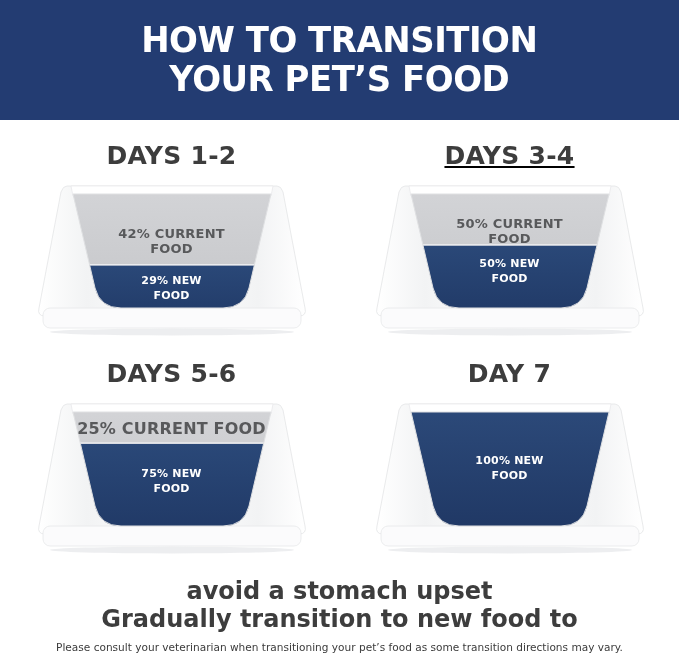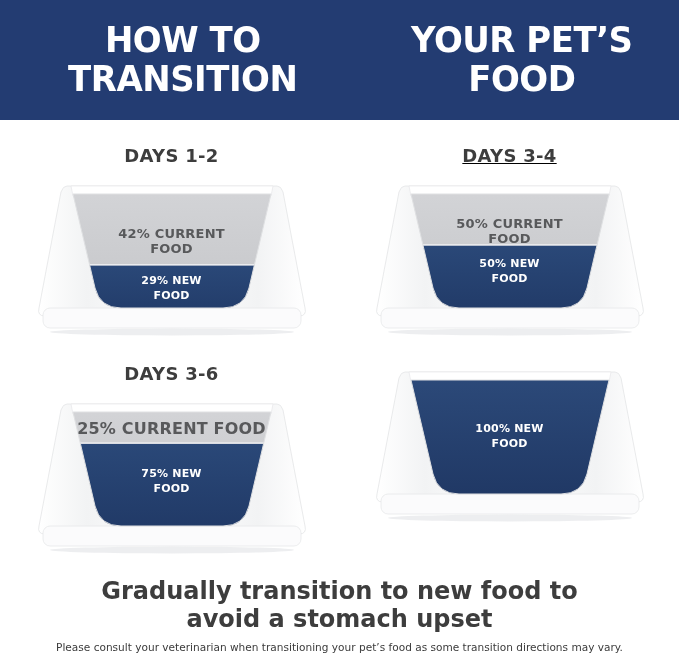--- a/index.html
+++ b/index.html
@@ -9,21 +9,21 @@
     font-family:"Liberation Sans", sans-serif;
     overflow:hidden;
     position:relative;
   }
   .page{width:679px;height:662px;position:relative;background:#fff;}
 
   
   .header{
     width:679px;height:120px;
     background:#233C72;
-    display:flex;flex-direction:row;
+    display:flex;flex-direction:column;
     align-items:center;justify-content:center;
     box-sizing:border-box;
   }
   .header-line{
     color:#ffffff;
     font-weight:bold;
     font-size:35px;
     line-height:39px;
     letter-spacing:-0.5px;
     text-align:center;
@@ -41,21 +41,21 @@
     width:339px;height:222px;
   }
   .cell.c0{left:2px;  top:20px;}
   .cell.c1{left:340px;top:20px;text-decoration:underline;}
   .cell.c2{left:2px;  top:238px;}
   .cell.c3{left:340px;top:238px;}
 
   .cell-title{
     text-align:center;
     color:#3d3d3d;
-    font-size:18px;
+    font-size:25px;
     font-weight:bold;
     letter-spacing:0.3px;
     height:32px;
     line-height:32px;
     font-family:"DejaVu Sans", sans-serif;
   }
 
   
   .bowl-wrap{
     position:relative;
@@ -201,21 +201,21 @@
         <div class="bowl-labels">
           <div class="lbl current" style="top:36px;">50% CURRENT
 FOOD</div>
           <div class="lbl newfood" style="top:76px;">50% NEW
 FOOD</div>
         </div>
       </div>
     </div>
 
     <div class="cell c2">
-      <div class="cell-title">DAYS 3-6</div>
+      <div class="cell-title">DAYS 5-6</div>
       <div class="bowl-wrap">
         <svg class="bowl-svg" viewBox="0 0 270 160">
           <defs>
             <linearGradient id="standG2" x1="0" y1="0" x2="1" y2="0">
               <stop offset="0%" stop-color="#ffffff"></stop>
                 <stop offset="18%" stop-color="#f2f3f4"></stop>
               <stop offset="50%" stop-color="#ffffff"></stop>
                 <stop offset="82%" stop-color="#f2f3f4"></stop>
               <stop offset="100%" stop-color="#ffffff"></stop>
             </linearGradient>
@@ -245,20 +245,21 @@
         </svg>
         <div class="bowl-labels">
           <div class="lbl current small" style="top:23px;">25% CURRENT FOOD</div>
           <div class="lbl newfood" style="top:68px;">75% NEW
 FOOD</div>
         </div>
       </div>
     </div>
 
     <div class="cell c3">
+      <div class="cell-title">DAY 7</div>
       <div class="bowl-wrap">
         <svg class="bowl-svg" viewBox="0 0 270 160">
           <defs>
             <linearGradient id="standG3" x1="0" y1="0" x2="1" y2="0">
               <stop offset="0%" stop-color="#ffffff"></stop>
                 <stop offset="18%" stop-color="#f2f3f4"></stop>
               <stop offset="50%" stop-color="#ffffff"></stop>
                 <stop offset="82%" stop-color="#f2f3f4"></stop>
               <stop offset="100%" stop-color="#ffffff"></stop>
             </linearGradient>
@@ -282,19 +283,19 @@
         <div class="bowl-labels">
           <div class="lbl newfood" style="top:55px;">100% NEW
 FOOD</div>
         </div>
       </div>
     </div>
 
   </div>
 
   <div class="tagline">
+    <div>avoid a stomach upset</div>
     <div>Gradually transition to new food to</div>
-    <div>avoid a stomach upset</div>
   </div>
 
   <div class="disclaimer">Please consult your veterinarian when transitioning your pet’s food as some transition directions may vary.</div>
 
 </div>
 
 </body></html>

